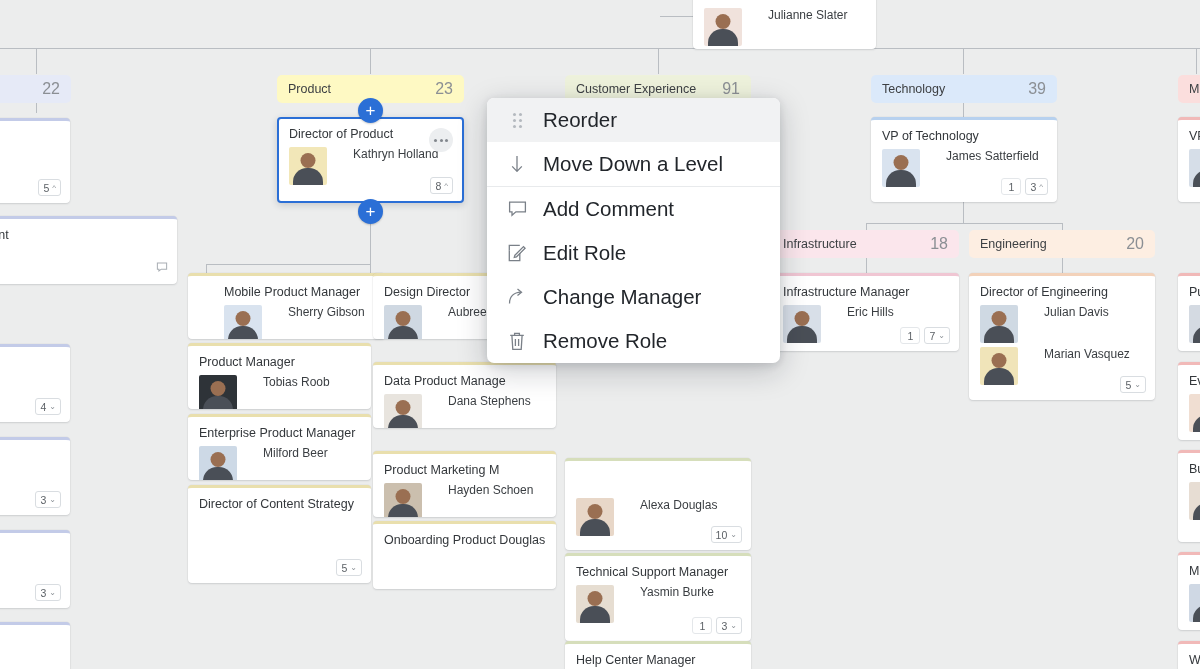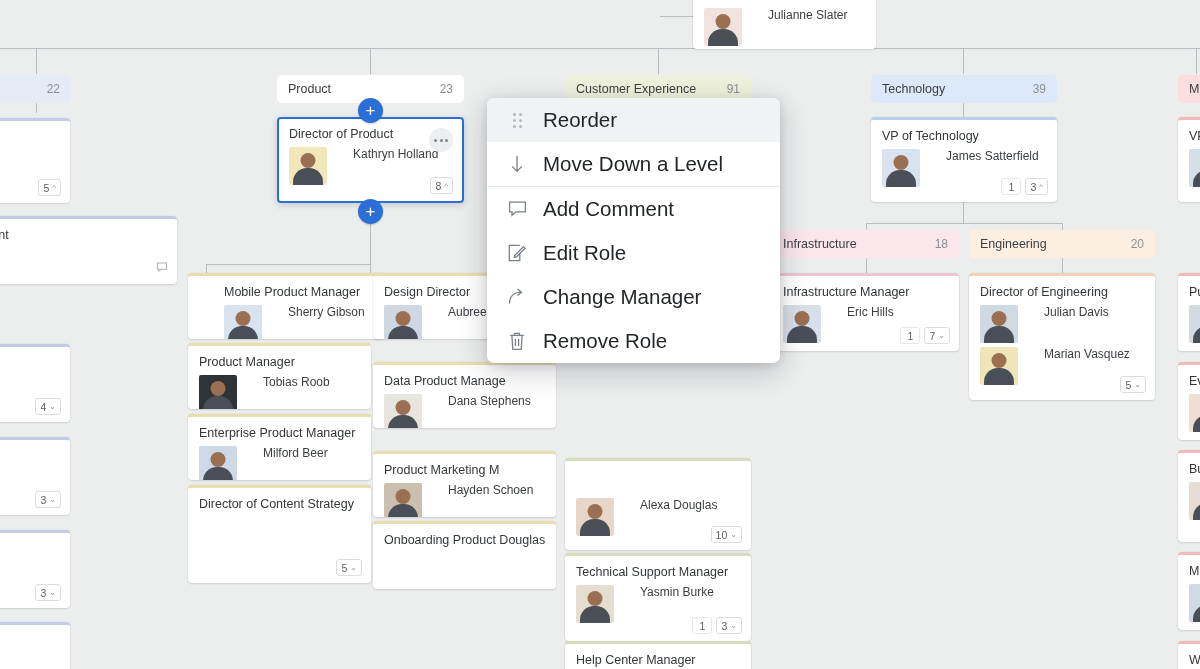--- a/index.html
+++ b/index.html
@@ -21,21 +21,21 @@
   .dept {
     position: absolute;
     height: 28px;
     border-radius: 5px;
     display: flex; align-items: center;
     padding: 0 11px;
     font-size: 12.5px;
     color: #3d4043;
   }
   .dept .dept-name { flex: 1; white-space: nowrap; overflow: hidden; }
-  .dept .dept-count { color: #8b8f94; font-size: 12px; }
+  .dept .dept-count { color: #8b8f94; font-size: 16px; }
 
   
   .card {
     position: absolute;
     background: #ffffff;
     border-radius: 4px;
     border-top: 3px solid transparent;
     box-shadow: 0 1px 2px rgba(30,35,45,.13), 0 0 0 .5px rgba(30,35,45,.05);
     padding: 9px 11px 8px 11px;
     overflow: hidden;
@@ -157,21 +157,21 @@
       <div class="avatar" style="background:#f0e2dc;"></div>
       <span class="pname">Julianne Slater</span>
     </div>
   </div>
 
   <div class="dept" style="left:-46px; top:75px; width:117px; background:#e6eaf7;">
     <span class="dept-name"></span>
     <span class="dept-count">22</span>
   </div>
 
-  <div class="dept" style="left:277px; top:75px; width:187px; background:#ffffff;">
+  <div class="dept" style="left:277px; top:75px; width:187px; background:#fef9c3;">
     <span class="dept-name">Product</span>
     <span class="dept-count">23</span>
   </div>
 
   <div class="dept" style="left:565px; top:75px; width:186px; background:#eef2dc;">
     <span class="dept-name">Customer Experience</span>
     <span class="dept-count">91</span>
   </div>
 
   <div class="dept" style="left:871px; top:75px; width:186px; background:#dbe9fa;">

